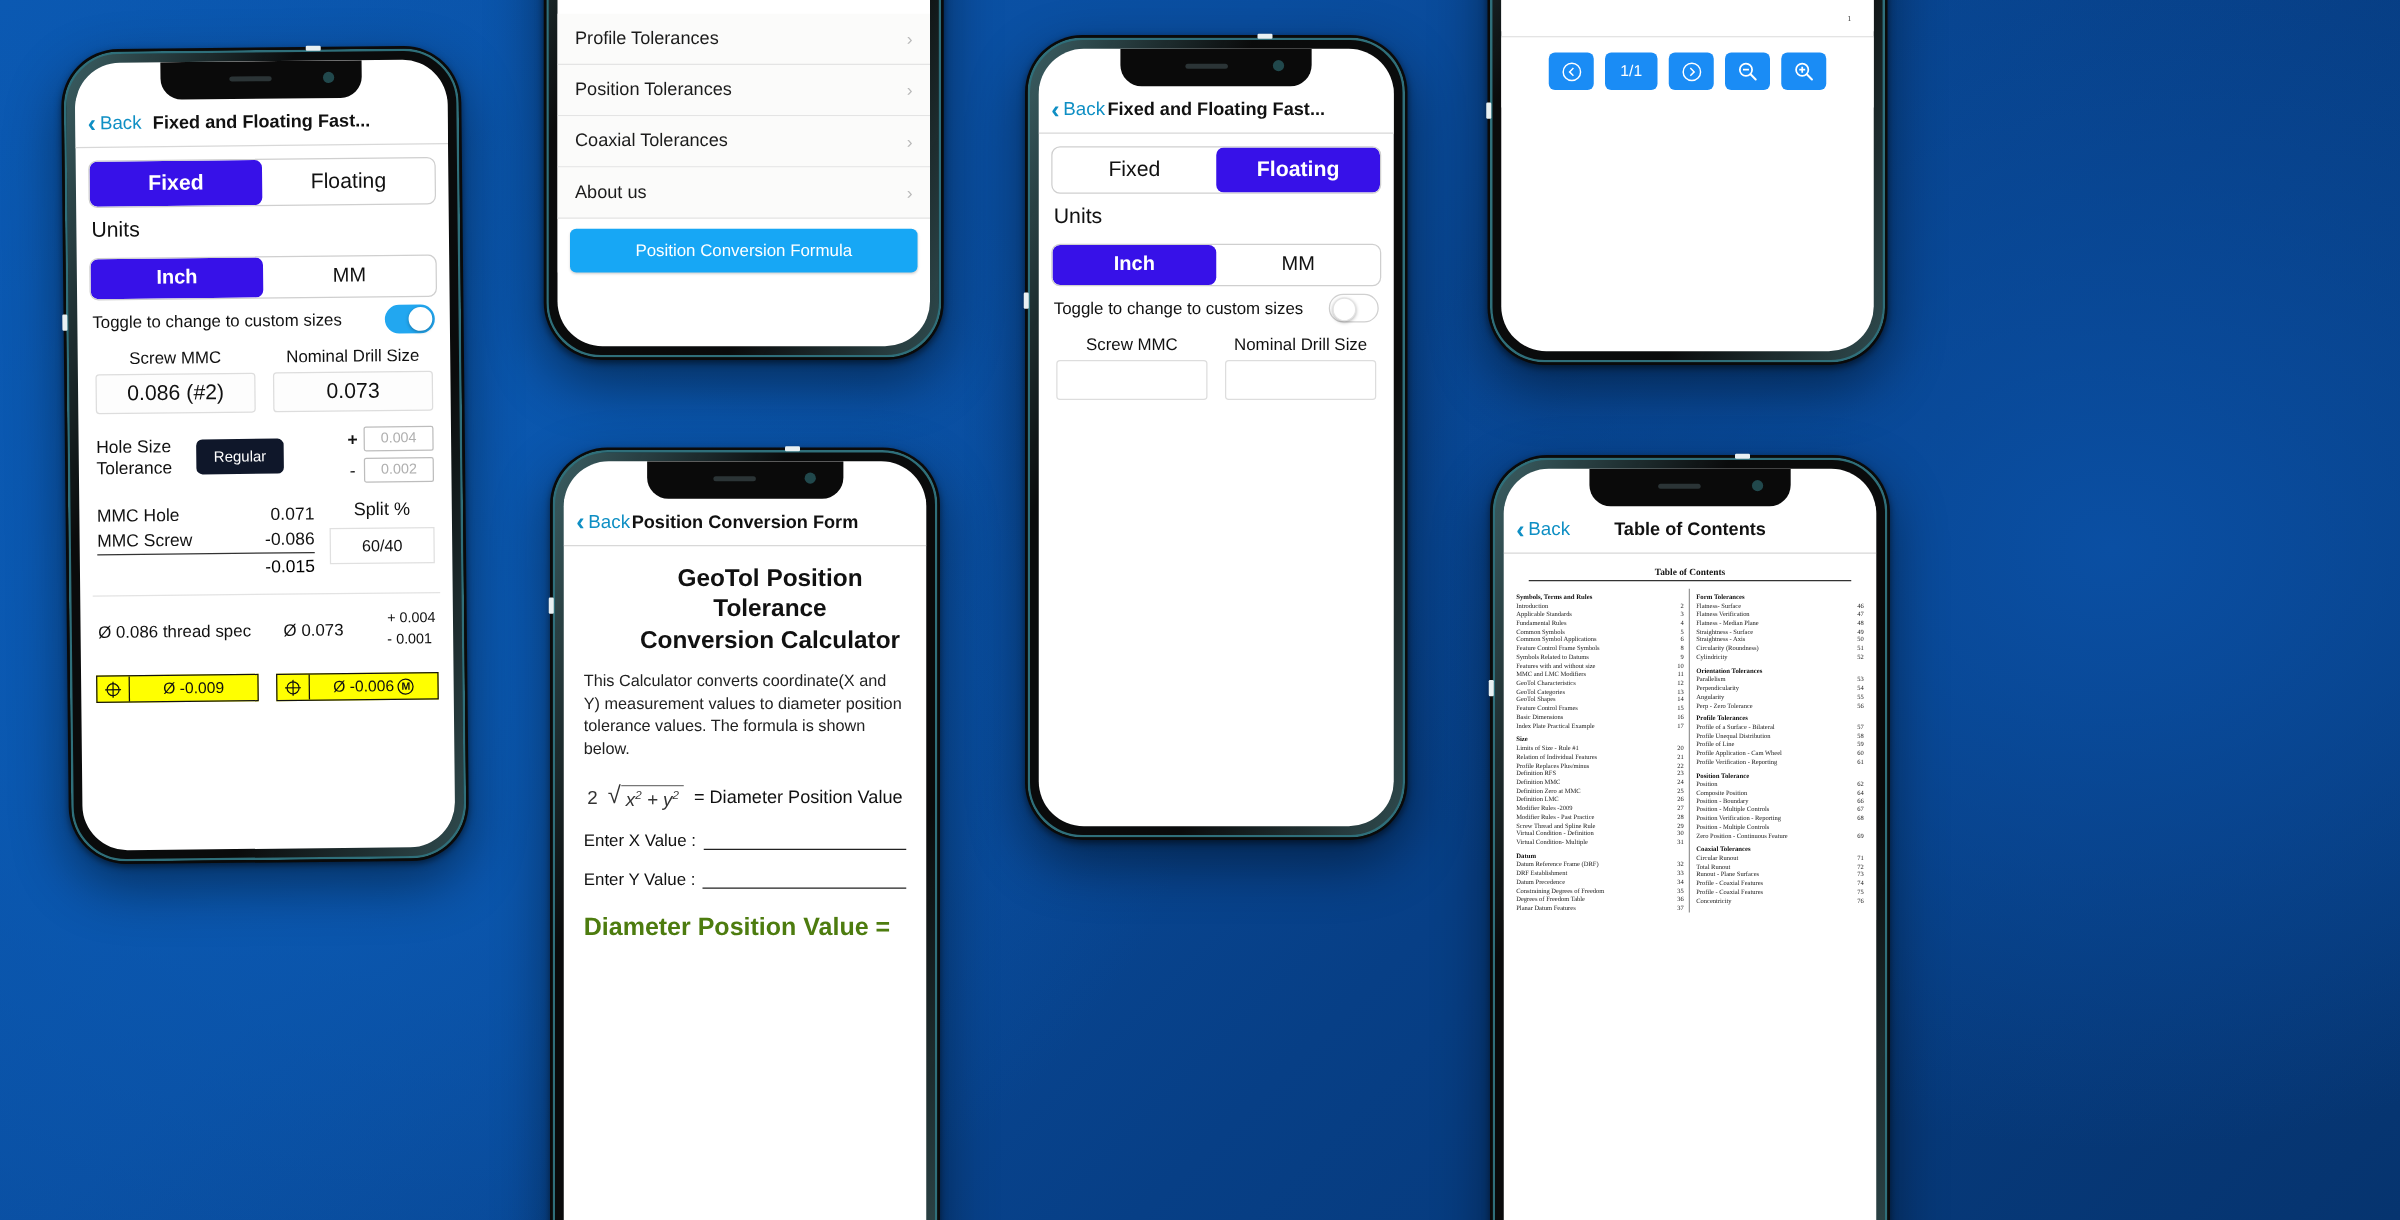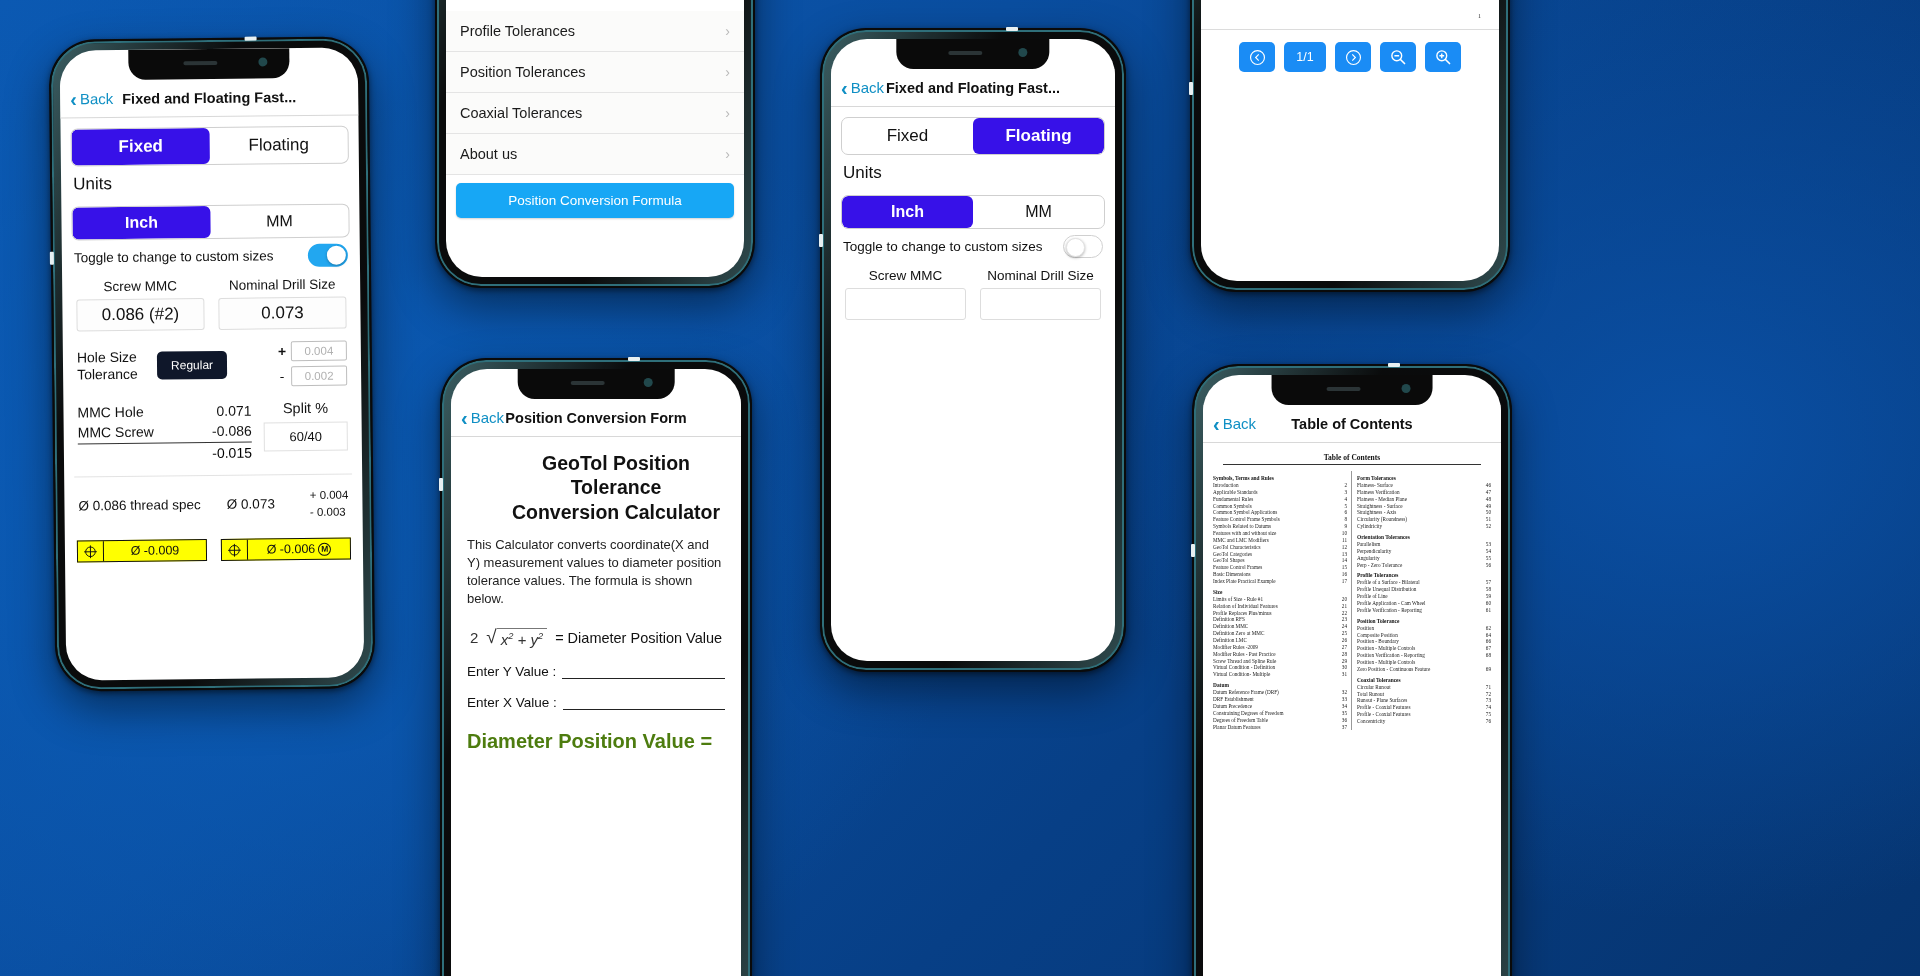--- a/index.html
+++ b/index.html
@@ -360,21 +360,21 @@
       </div>
     </div>
 
     <div class="divider"></div>
 
     <div class="spec-row">
       <span class="s1">Ø 0.086 thread spec</span>
       <span class="s2">Ø 0.073</span>
       <span class="s3">
         <div>+ 0.004</div>
-        <div>- 0.003</div>
+        <div>- 0.001</div>
       </span>
     </div>
 
     <div class="fcf-row">
       <div class="fcf">
         <div class="sym">
           <svg width="15" height="15" viewBox="0 0 20 20">
               <circle cx="10" cy="10" r="6.4" fill="none" stroke="#111" stroke-width="1.3"></circle>
               <line x1="10" y1="1.5" x2="10" y2="18.5" stroke="#111" stroke-width="1.3"></line>
               <line x1="1.5" y1="10" x2="18.5" y2="10" stroke="#111" stroke-width="1.3"></line>
@@ -453,25 +453,25 @@
     <div class="formula">
       <span>2</span>
       <span class="radic">
         <span class="rsym">√</span>
         <span class="under"><i>x</i><sup>2</sup> + <i>y</i><sup>2</sup></span>
       </span>
       <span class="eqd">= Diameter Position Value</span>
     </div>
 
     <div class="entry">
+      <span class="elbl">Enter X Value :</span>
+      <span class="eline"></span>
+    </div>
+    <div class="entry">
       <span class="elbl">Enter Y Value :</span>
-      <span class="eline"></span>
-    </div>
-    <div class="entry">
-      <span class="elbl">Enter X Value :</span>
       <span class="eline"></span>
     </div>
 
 
     <div class="dpv">Diameter Position Value =</div>
   </div>
 </div>
 
 <div class="phone" style="left:820px; top:28px; width:306px; height:644px;">
   <div class="btn-nub nub-top" style="left:186px;"></div>

